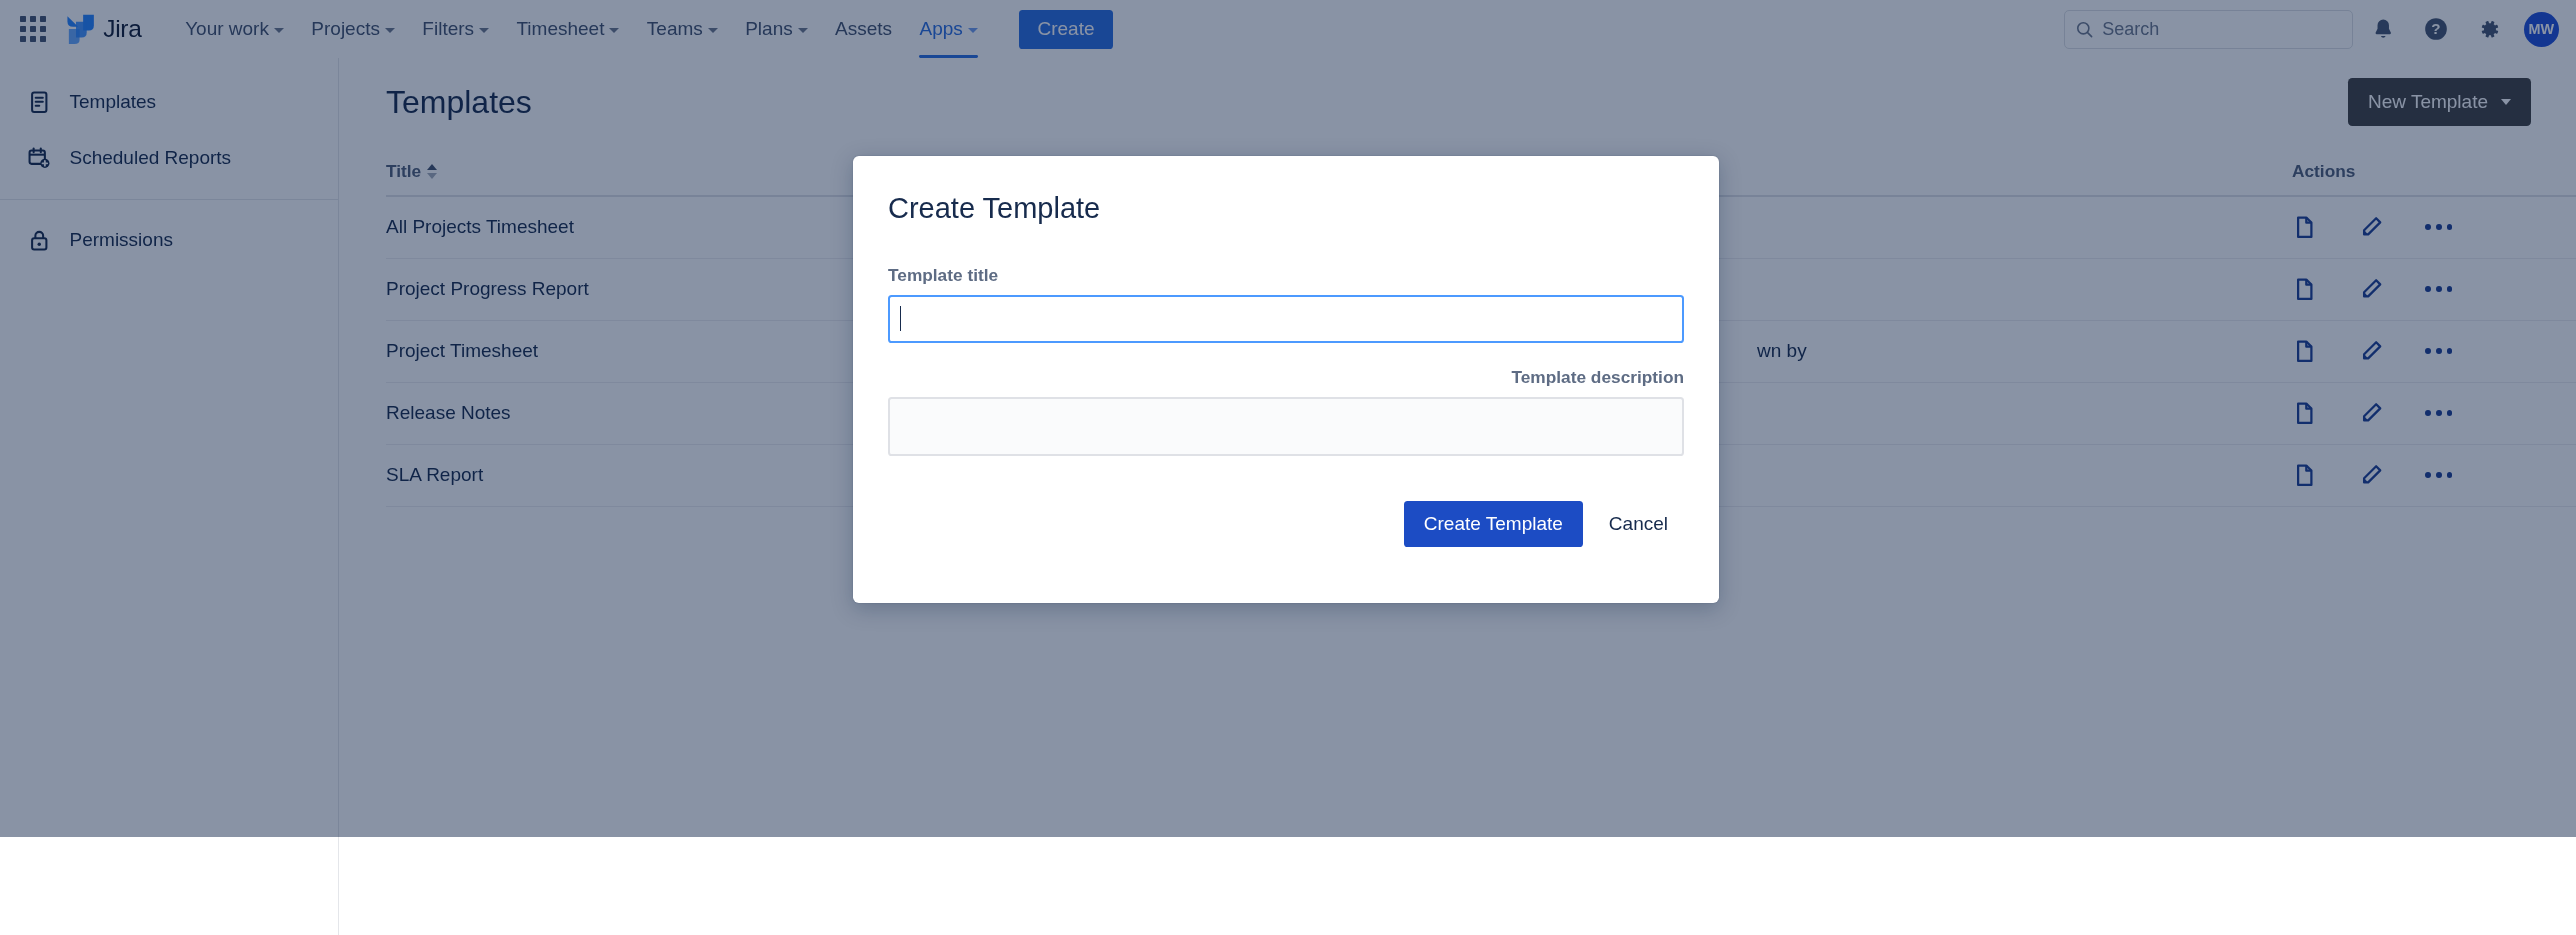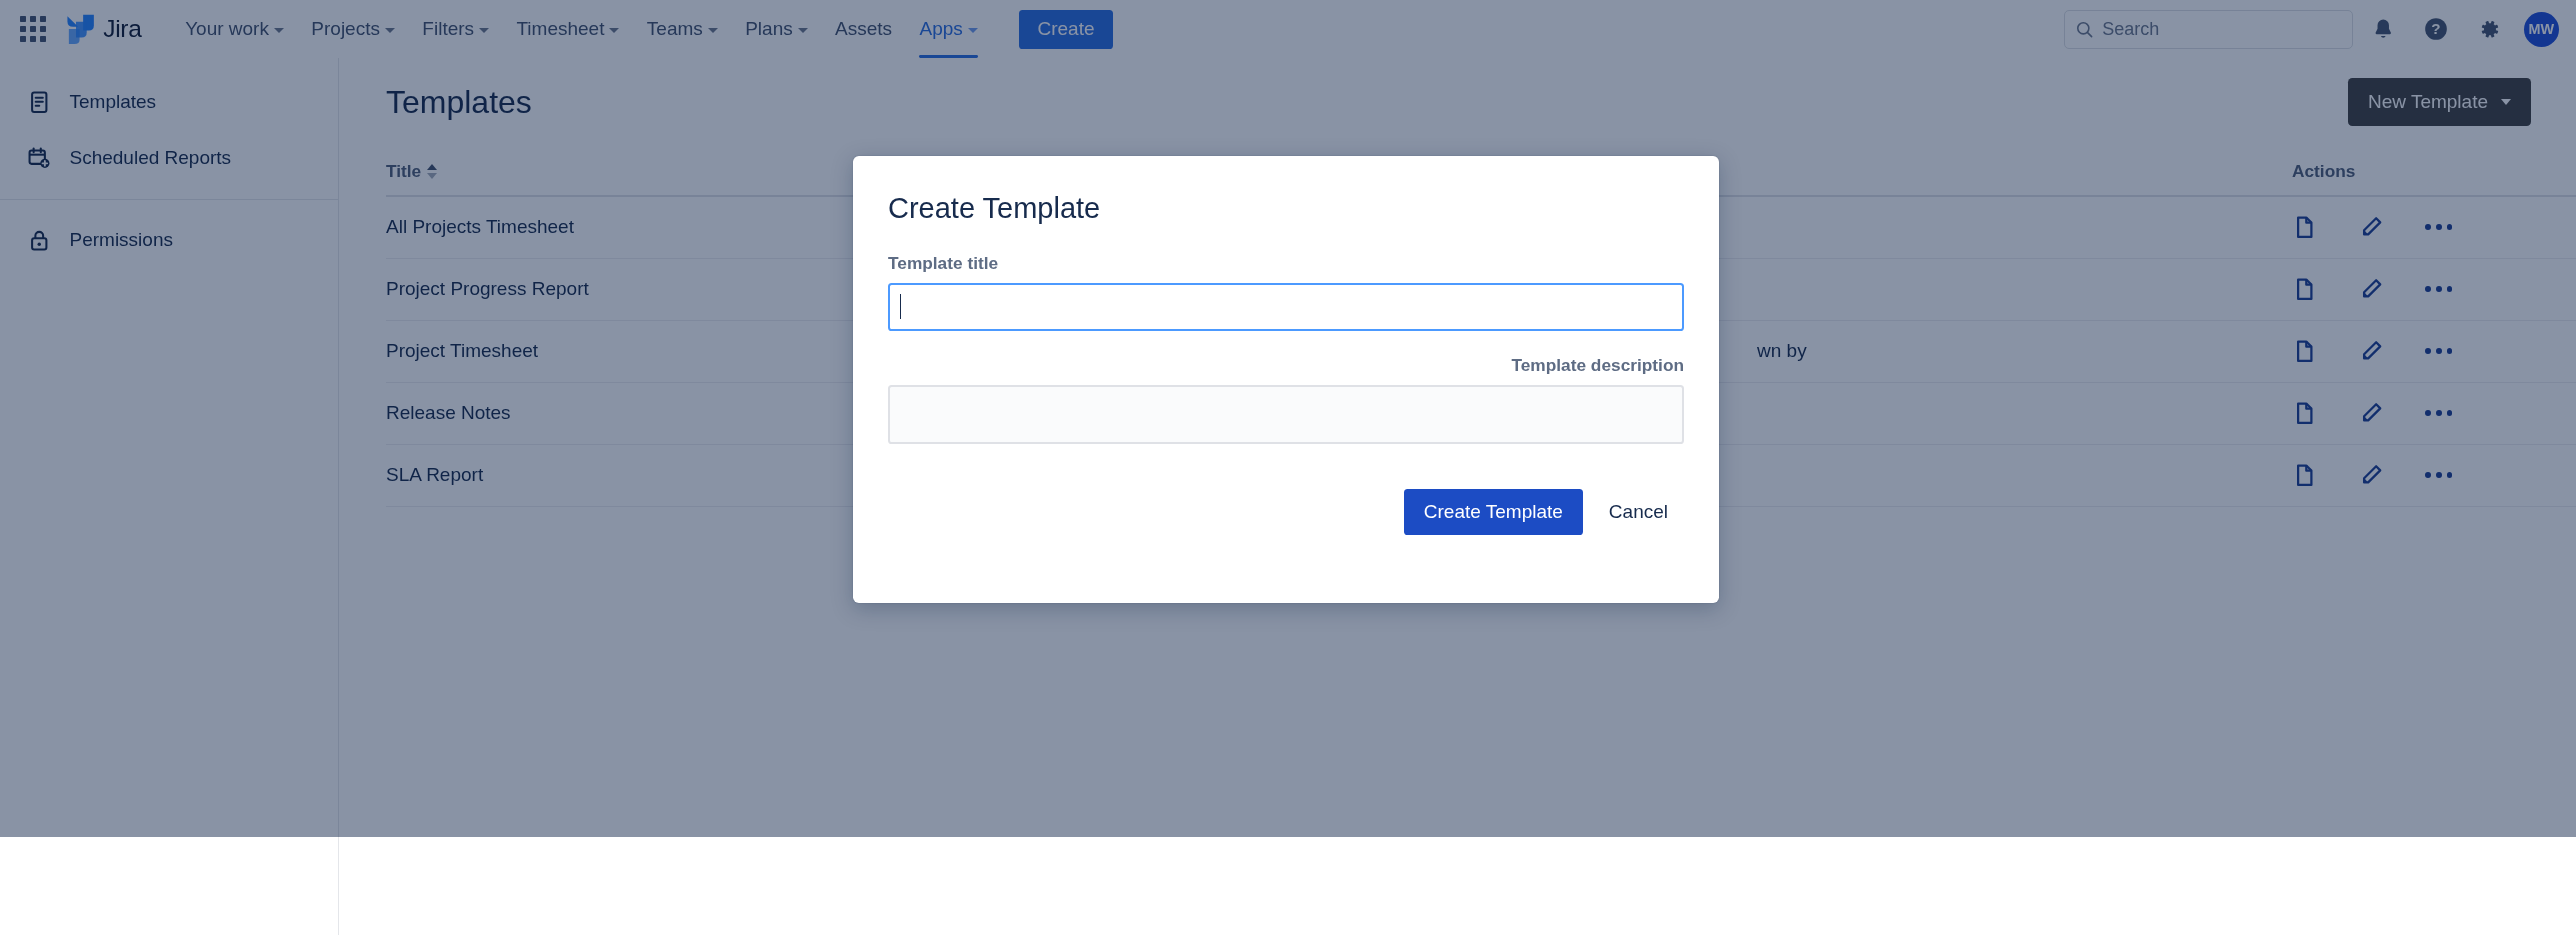--- a/index.html
+++ b/index.html
@@ -157,21 +157,21 @@
   .modal {
     position: absolute; left: 853px; top: 156px;
     width: 866px; height: 447px;
     background: #ffffff; border-radius: 5.8px;
     box-shadow: 0 0 1.4px rgba(9,30,66,0.3), 0 5.8px 21.6px rgba(9,30,66,0.25);
     z-index: 21; padding: 0 35px;
   }
   .modal-title { font-size: 29px; color: #172B4D; margin-top: 36px; font-weight: 400; }
   .field-label {
     font-size: 17.3px; color: #5E6C84; font-weight: 700;
-    margin-top: 28px; margin-bottom: 8.7px;
+    margin-top: 40px; margin-bottom: 8.7px;
   }
   .field-label.second { margin-top: 24.5px; text-align: right; }
   .text-input {
     width: 100%; height: 48px;
     border: 2.9px solid #4C9AFF; border-radius: 3.6px;
     background: #ffffff; display: flex; align-items: center;
     padding: 0 10px; font-size: 19px; color: #172B4D; cursor: text;
   }
   .caret {
     display: inline-block; width: 1.4px; height: 24.5px;

